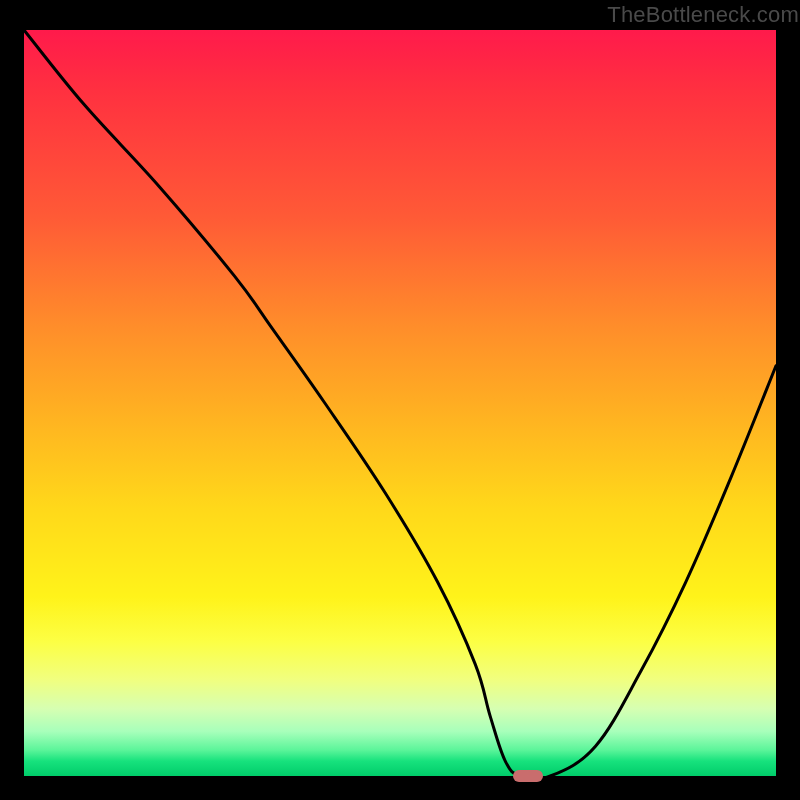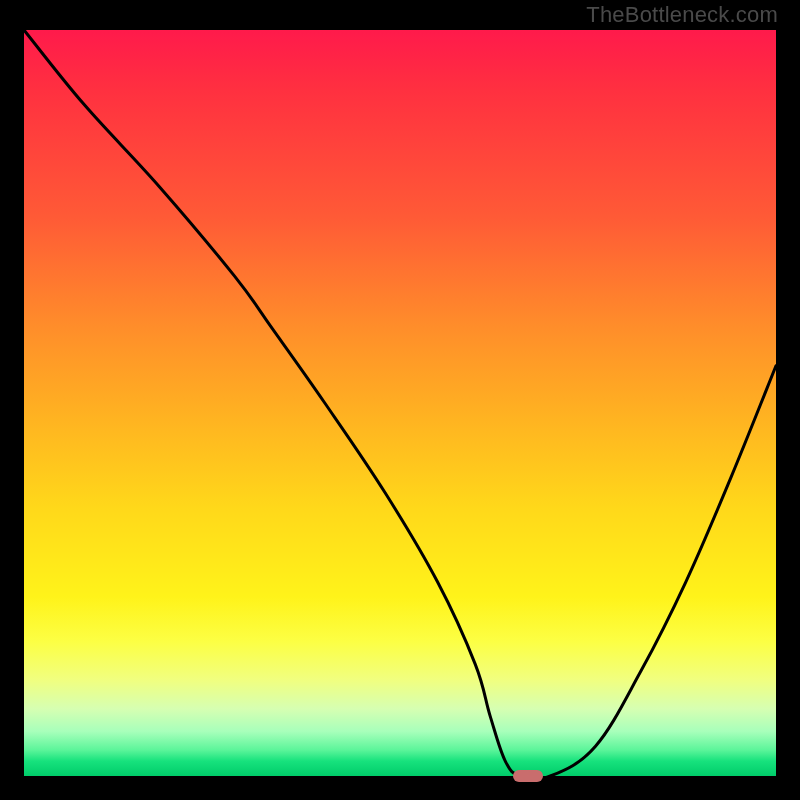--- a/index.html
+++ b/index.html
@@ -15,21 +15,21 @@
     position: absolute;
     left: 0;
     top: 0;
     width: 800px;
     height: 800px;
     box-sizing: border-box;
   }
   .watermark {
     position: absolute;
     top: 2px;
-    right: 22px;
+    right: 1px;
     color: #4a4a4a;
     font-size: 22px;
     font-weight: 500;
     letter-spacing: 0.2px;
     user-select: none;
   }
   .plot-area {
     position: absolute;
     left: 24px;
     top: 30px;

